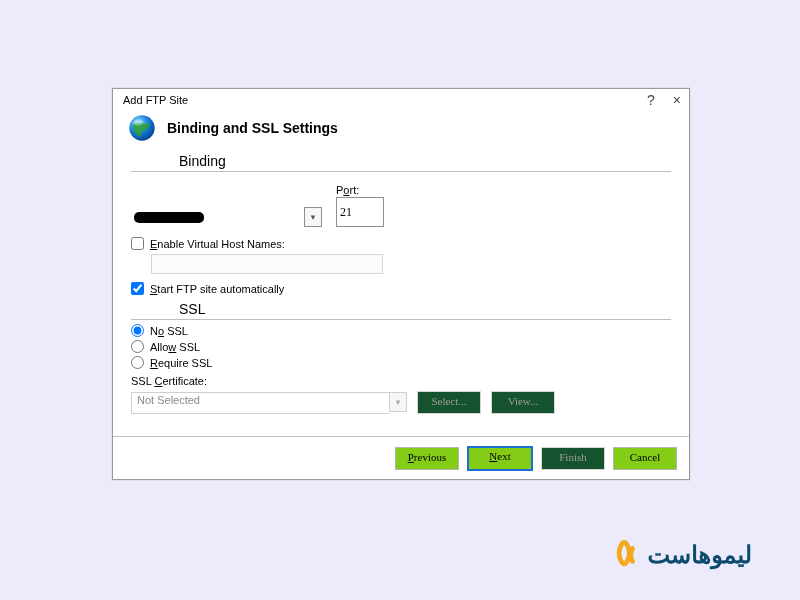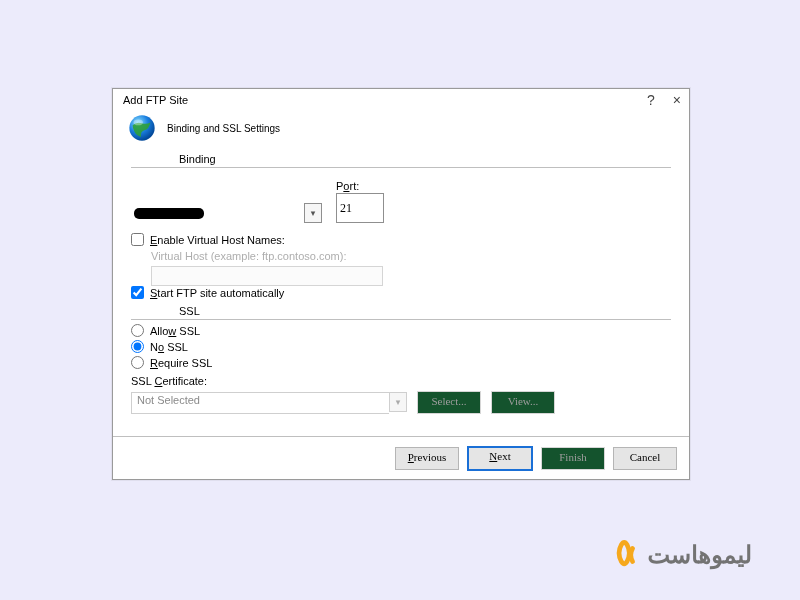--- a/index.html
+++ b/index.html
@@ -2,50 +2,50 @@
 <html><head>
 <meta charset="utf-8">
 <style>
   html,body{margin:0;padding:0;width:800px;height:600px;background:#ecebfb;font-family:"Segoe UI",Tahoma,sans-serif;font-size:12px;color:#000;}
   .dialog{position:absolute;left:112px;top:88px;width:576px;height:390px;background:#fff;border:1px solid #9a9a9a;box-shadow:0 0 0 1px rgba(0,0,0,.05);}
   .titlebar{display:flex;align-items:center;justify-content:space-between;padding:4px 8px 0 10px;gap:40px;}
   .titlebar .title{font-size:11px;}
   .titlebar .controls{display:flex;gap:18px;color:#444;}
   .titlebar .controls span{cursor:pointer;font-size:14px;line-height:14px;}
   .hdr{display:flex;align-items:center;gap:10px;padding:6px 14px 10px 14px;}
-  .heading{font-weight:400;font-size:10px;}
+  .heading{font-weight:700;font-size:14px;}
   .content{padding:0 18px;}
   .rule{border:none;border-top:1px solid #bfbfbf;margin:2px 0 12px 0;}
-  .glabel{font-size:11px;margin-bottom:2px;padding-left:48px;}
+  .glabel{font-size:14px;margin-bottom:2px;padding-left:48px;}
   .row{display:flex;gap:14px;align-items:flex-end;margin-bottom:10px;}
   .field-label{font-size:11px;margin-bottom:1px;text-decoration:underline;text-decoration-color:rgba(0,0,0,0);}
   input[type=text].tb{border:1px solid #8f8f8f;background:#fff;height:18px;padding:14px 3px;font:12px "Segoe UI";box-sizing:border-box;}
   .combo{display:flex;}
   .combo .drop{width:16px;height:18px;border:1px solid #8f8f8f;display:flex;align-items:center;justify-content:center;font-size:9px;color:#555;background:#f6f6f6;}
   .chk{display:flex;align-items:center;gap:6px;font-size:11px;margin:4px 0;}
   .chk input{width:13px;height:13px;margin:0;}
   .hint{color:#aeaeae;font-size:11px;margin:2px 0 4px 20px;}
   .disabled-input{border:1px solid #d5d5d5;background:#fbfbfb;height:18px;width:230px;margin-left:20px;}
   .radio{display:flex;align-items:center;gap:6px;font-size:11px;margin:3px 0;}
   .radio input{margin:0;}
   .cert-row{display:flex;align-items:center;gap:10px;margin-top:4px;}
   .cert-combo{display:flex;flex:1;max-width:276px;}
   .cert-combo .val{flex:1;border:1px solid #cfcfcf;border-right:none;color:#8a8a8a;height:18px;padding:1px 5px;font-size:11px;background:#fff;}
   .cert-combo .drop{width:16px;height:18px;border:1px solid #cfcfcf;background:#f6f6f6;display:flex;align-items:center;justify-content:center;font-size:9px;color:#aaa;}
-  .btn{min-width:62px;height:21px;border:1px solid #b5b5b5;background:#e5e5e5;font:11px "Segoe UI";text-align:center;line-height:19px;}
+  .btn{min-width:62px;height:21px;border:1px solid #b5b5b5;background:#84cc16;font:11px "Segoe UI";text-align:center;line-height:19px;}
   .btn.disabled{color:#9d9d9d;background:#14532d;border-color:#d6d6d6;}
   .btn.primary{border:2px solid #1a6fd6;line-height:17px;}
   .footer{position:absolute;left:0;right:0;bottom:0;height:42px;border-top:1px solid #bfbfbf;display:flex;justify-content:flex-end;align-items:center;gap:8px;padding-right:12px;}
   .ip-blob{display:inline-block;width:70px;height:11px;background:#000;border-radius:5px;vertical-align:middle;}
   
   .globe{width:30px;height:30px;}
   
-  .brand{position:absolute;right:48px;bottom:30px;display:flex;align-items:center;gap:6px;font-weight:700;font-size:24px;direction:rtl;color:#737373;}
+  .brand{position:absolute;right:48px;bottom:30px;display:flex;align-items:center;gap:6px;font-weight:700;font-size:24px;direction:rtl;color:#0c4a6e;}
   .brand svg{width:30px;height:30px;}
-  .gap-top{margin-top:0;}
+  .gap-top{margin-top:8px;}
 </style>
 </head>
 <body>
 
 <div class="dialog">
   <div class="titlebar">
     <div class="title">Add FTP Site</div>
     <div class="controls">
       <span>?</span>
       <span>×</span>
@@ -84,38 +84,37 @@
       <div>
         <div class="field-label">P<span style="text-decoration:underline">o</span>rt:</div>
         <input type="text" class="tb" style="width: 48px;" value="21">
       </div>
     </div>
 
     <label class="chk">
       <input type="checkbox" style="">
       <span><span style="text-decoration:underline">E</span>nable Virtual Host Names:</span>
     </label>
-    <div class="hint">Virtual Host (example: ftp.contoso.com):</div>
     <div class="disabled-input"></div>
 
     <label class="chk gap-top">
       <input type="checkbox" checked="" style="">
       <span><span style="text-decoration:underline">S</span>tart FTP site automatically</span>
     </label>
 
     <div class="glabel" style="margin-top:6px">SSL</div>
     <hr class="rule" style="margin-bottom:4px">
 
     <label class="radio">
+      <input type="radio" name="ssl" checked="" style="">
+      <span>N<span style="text-decoration:underline">o</span> SSL</span>
+    </label>
+    <label class="radio">
       <input type="radio" name="ssl" style="">
       <span>Allo<span style="text-decoration:underline">w</span> SSL</span>
-    </label>
-    <label class="radio">
-      <input type="radio" name="ssl" checked="" style="">
-      <span>N<span style="text-decoration:underline">o</span> SSL</span>
     </label>
     <label class="radio">
       <input type="radio" name="ssl" style="">
       <span><span style="text-decoration:underline">R</span>equire SSL</span>
     </label>
 
     <div class="field-label" style="margin-top:6px">SSL <span style="text-decoration:underline">C</span>ertificate:</div>
     <div class="cert-row">
       <div class="cert-combo">
         <div class="val">Not Selected</div>

